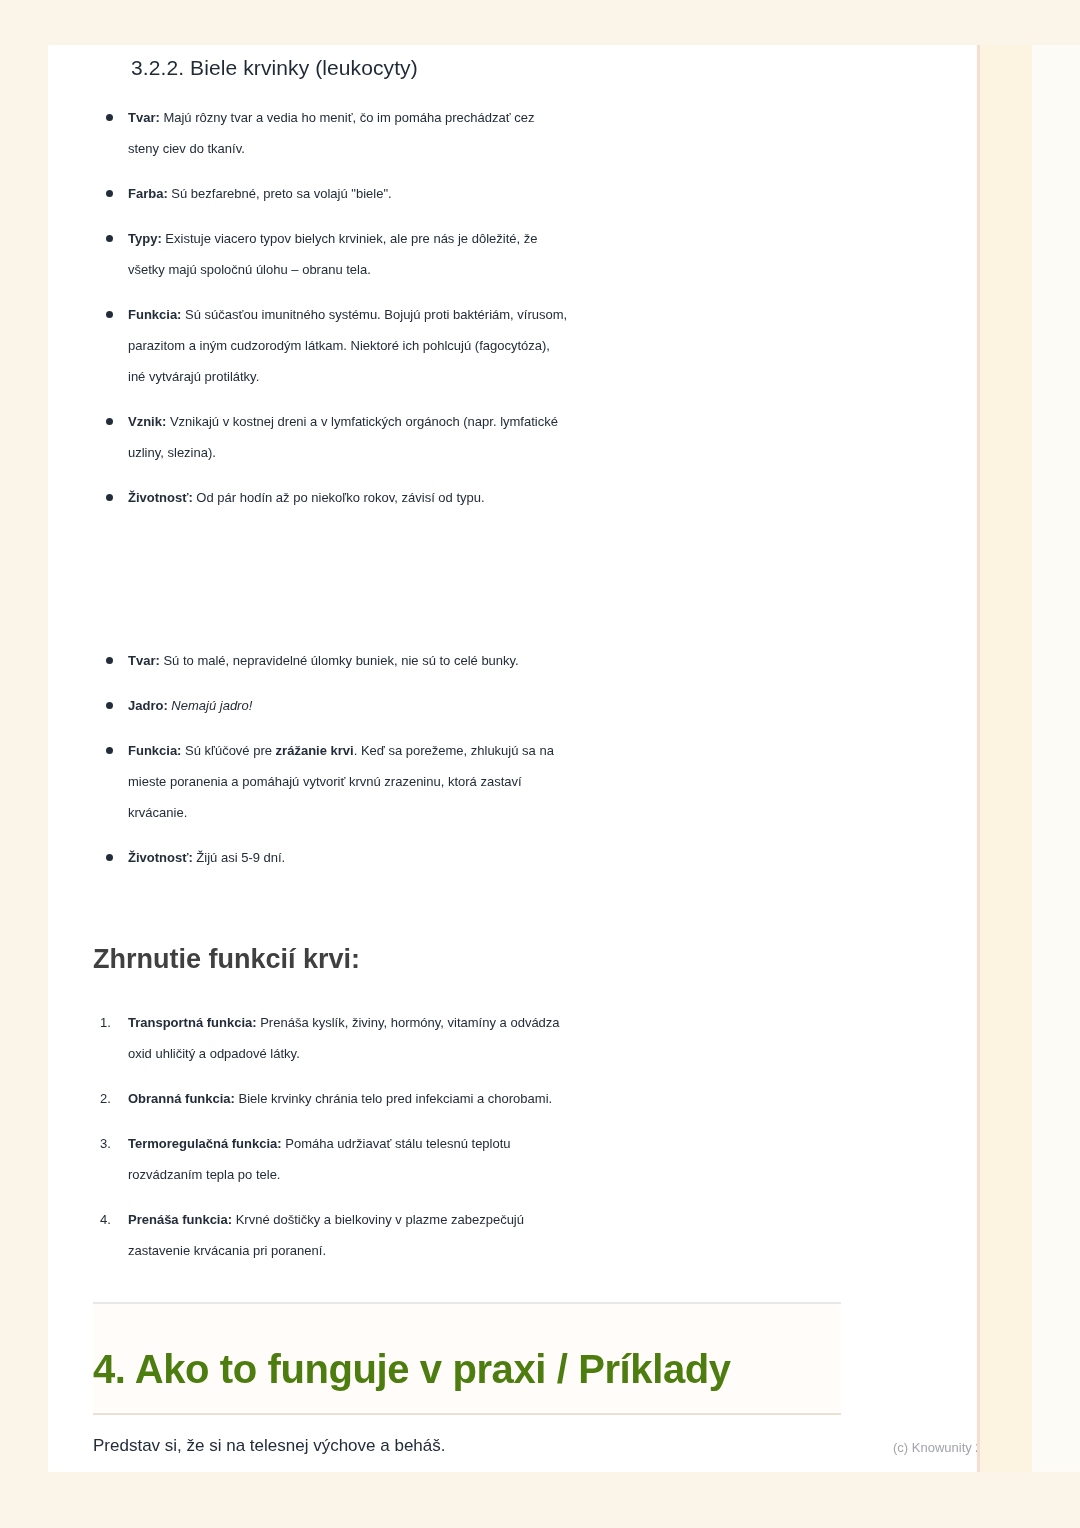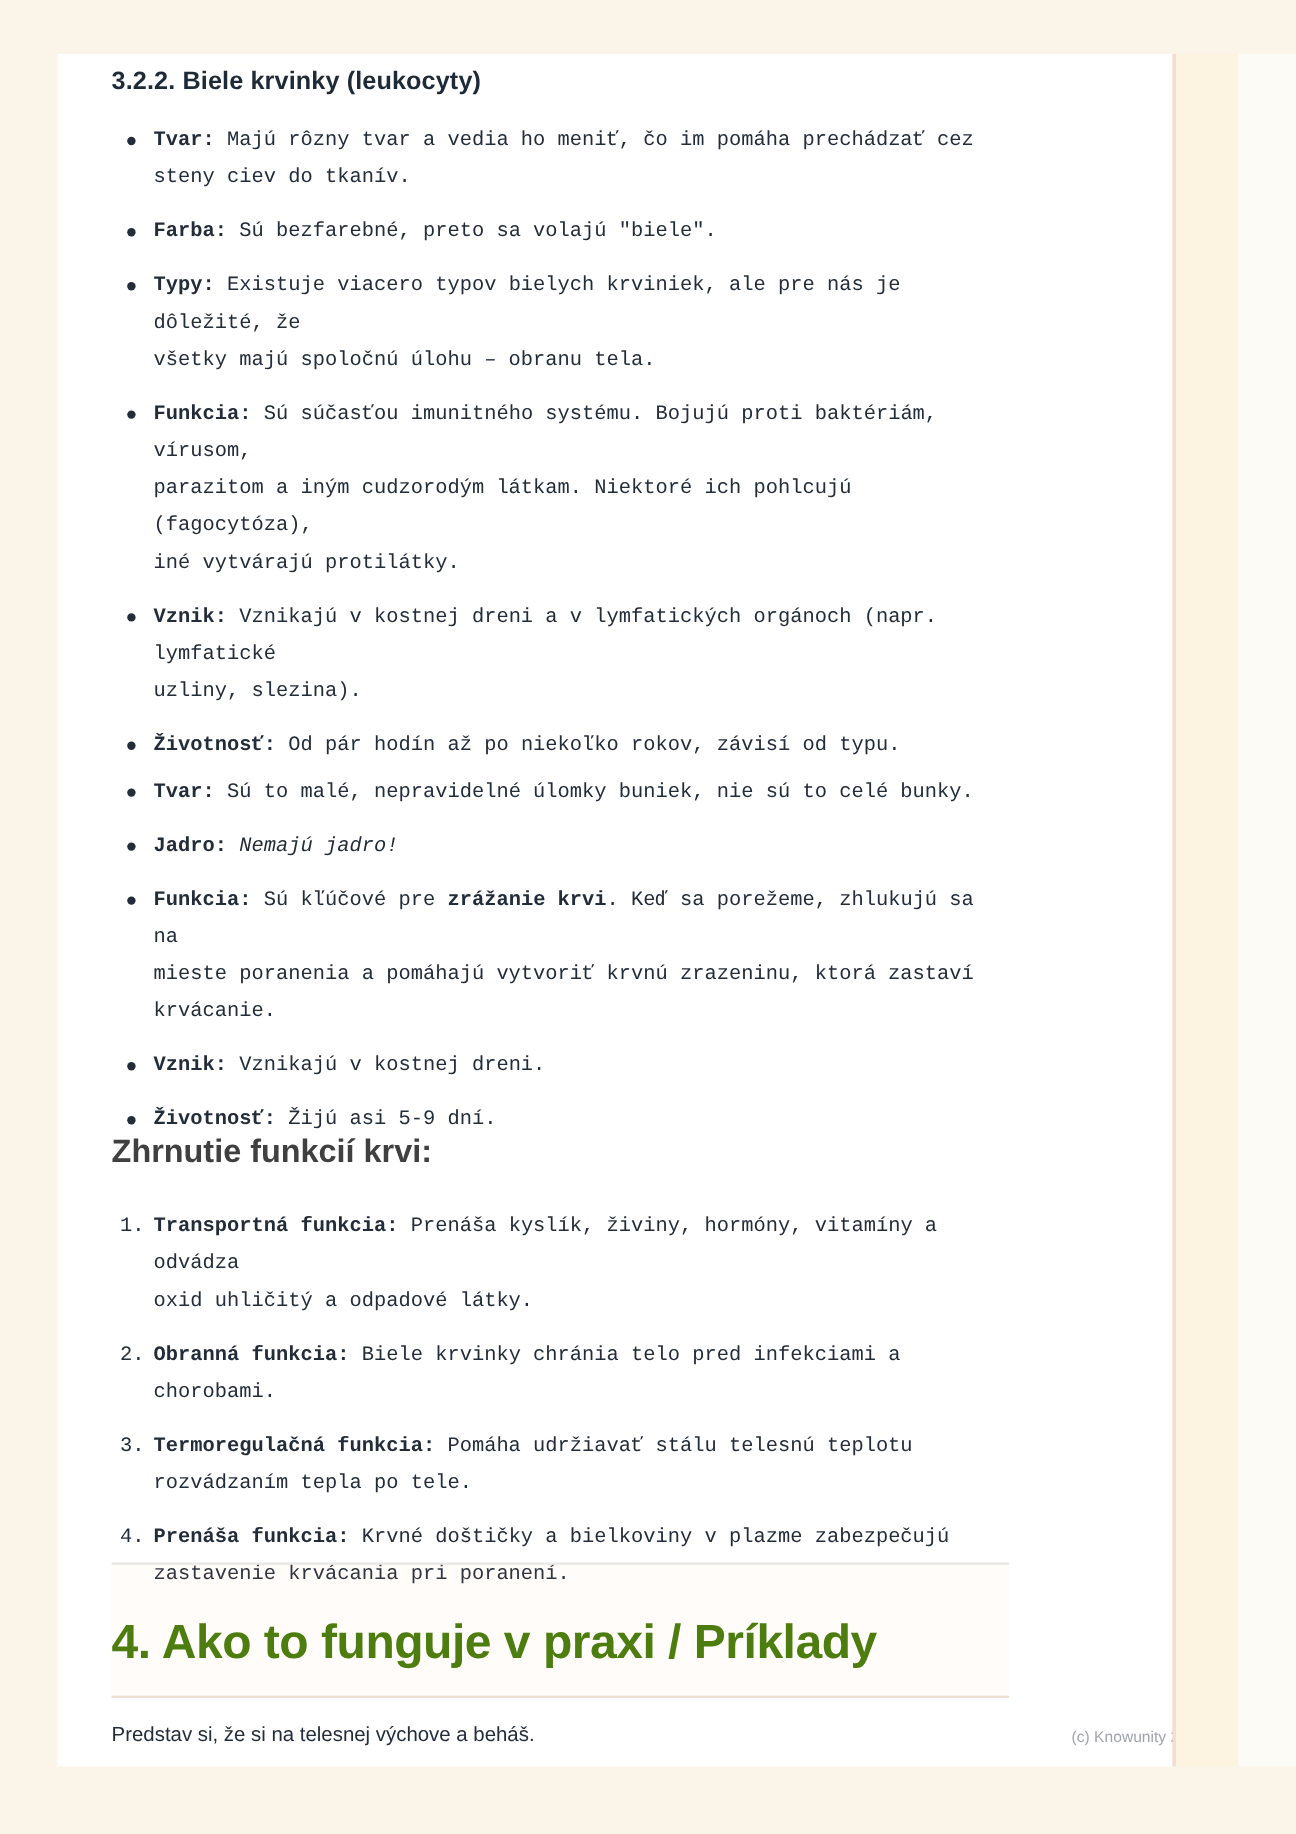--- a/index.html
+++ b/index.html
@@ -14,26 +14,26 @@
   .page {
     position:absolute; left:48px; top:45px; width:929px; height:1427px;
     background:#ffffff;
   }
   .edge-line  { position:absolute; left:977px;  top:45px; width:3px;  height:1427px; background:#f5ddd0; }
   .strip-cream{ position:absolute; left:980px;  top:45px; width:52px; height:1427px; background:#fcf3e1; }
   .strip-light{ position:absolute; left:1032px; top:45px; width:48px; height:1427px; background:#fdfbf6; }
 
   .blk { position:absolute; left:45px; width:749px; }
 
-  h4.sec { font-size:21px; font-weight:700; color:#1f2a37; line-height:28px; letter-spacing:0.1px; }
+  h4.sec { font-size:21px; font-weight:400; color:#1f2a37; line-height:28px; letter-spacing:0.1px;margin-left:38px; }
 
   ul.bl, ol.nl { list-style:none; }
   ul.bl li, ol.nl li {
     position:relative; padding-left:35px; margin-bottom:14px;
-    font-size:17px; line-height:31px;font-family:Liberation Mono, monospace;
+    font-size:13px; line-height:31px;
   }
   .dot {
     position:absolute; left:13px; top:12px; width:7px; height:7px;
     border-radius:50%; background:#232d3a;
   }
   .num { position:absolute; left:7px; font-weight:400; }
   .lbl { font-weight:700; }
   .txt { white-space:pre-line; }
   .italic { font-style:italic; }
   strong.txt { font-weight:700; }
@@ -111,25 +111,20 @@
     </li>
     <li>
       <span class="dot"></span>
       <span class="lbl">Funkcia:</span>
       <span class="txt">Sú kľúčové pre </span><strong class="txt">zrážanie krvi</strong><span class="txt">. Keď sa porežeme, zhlukujú sa na
 mieste poranenia a pomáhajú vytvoriť krvnú zrazeninu, ktorá zastaví
 krvácanie.</span>
     </li>
     <li>
       <span class="dot"></span>
-      <span class="lbl">Vznik:</span>
-      <span class="txt">Vznikajú v kostnej dreni.</span>
-    </li>
-    <li>
-      <span class="dot"></span>
       <span class="lbl">Životnosť:</span>
       <span class="txt">Žijú asi 5-9 dní.</span>
     </li>
   </ul>
 
   <h3 class="wm-h blk" style="top:898px">Zhrnutie funkcií krvi:</h3>
 
   <ol class="nl blk" style="top:962px">
     <li>
       <span class="num">1.</span>

